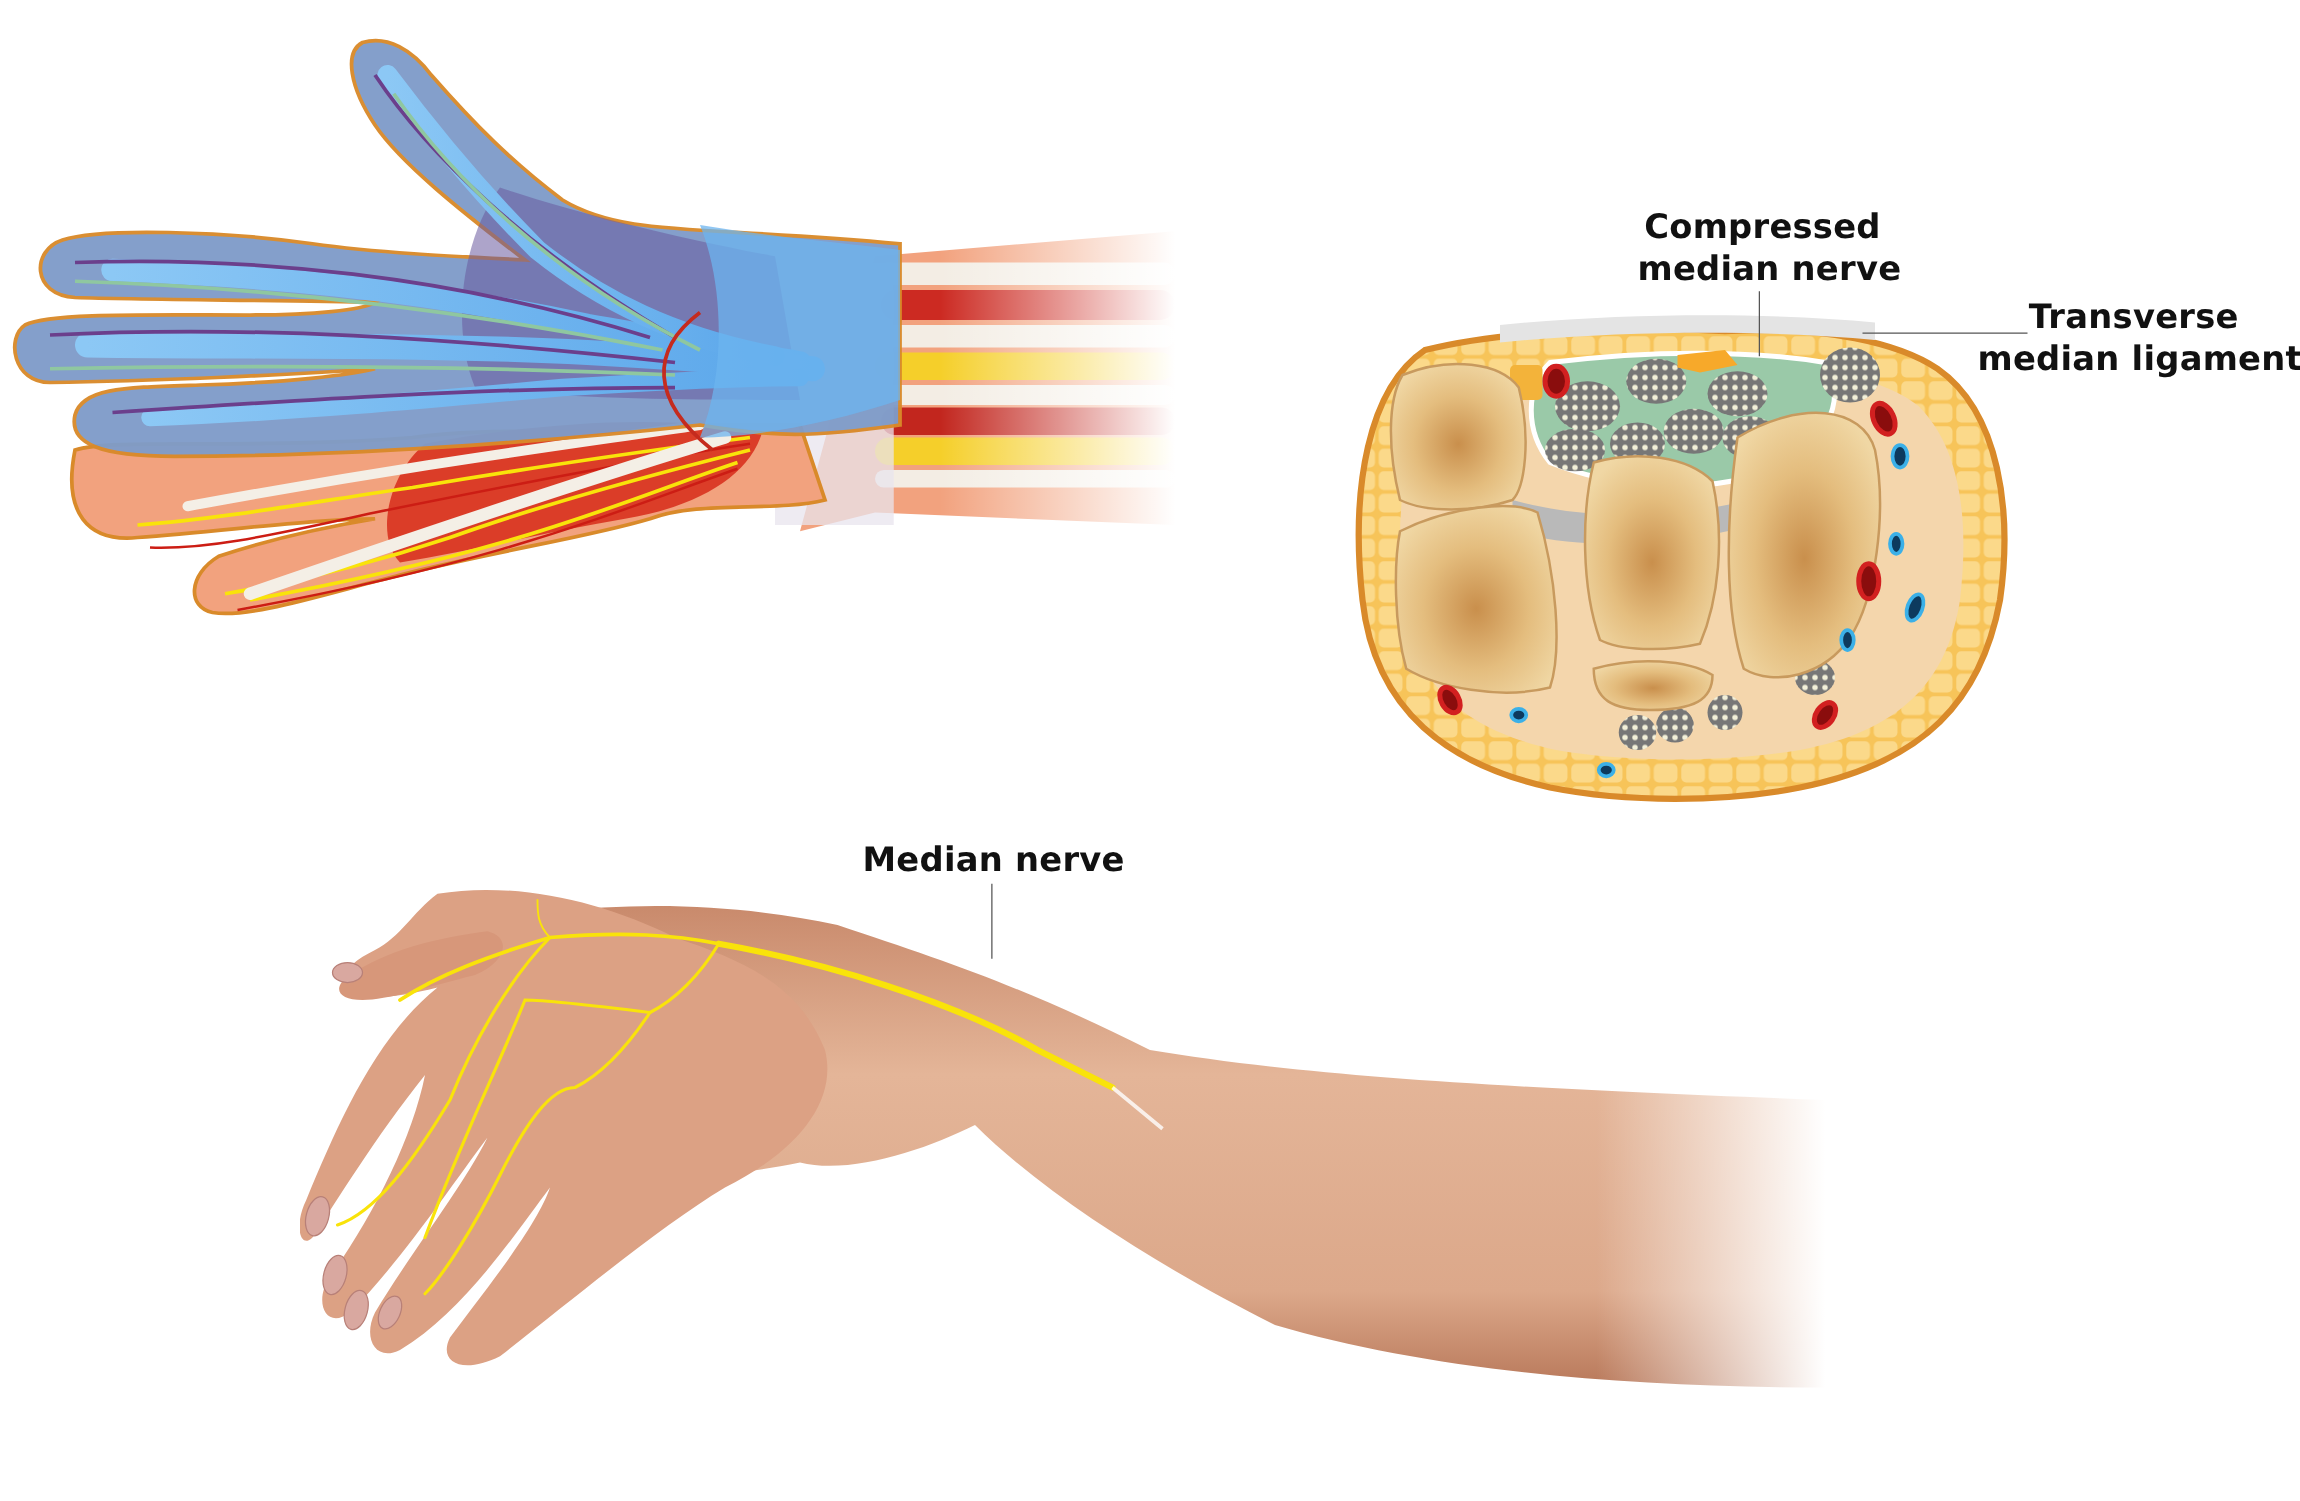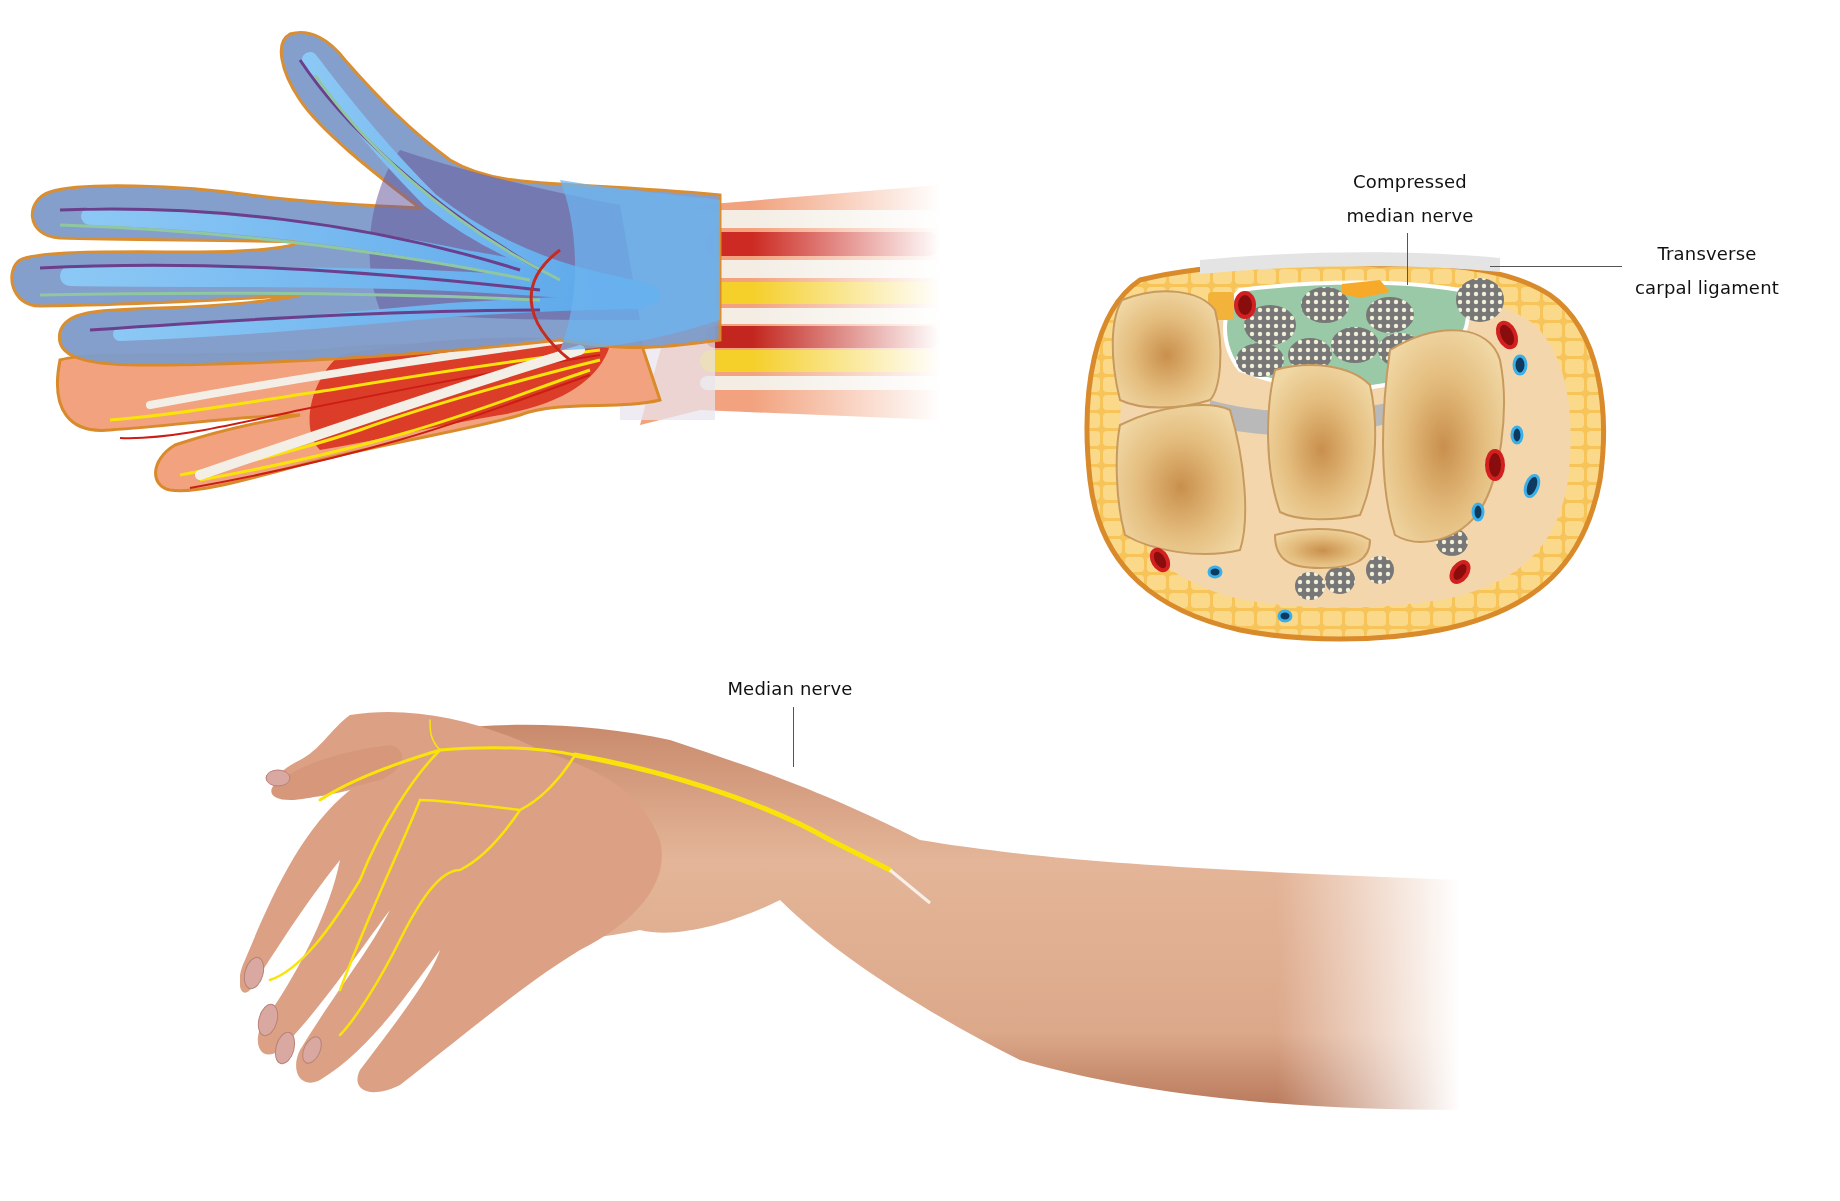--- a/index.html
+++ b/index.html
@@ -1,20 +1,20 @@
 <!DOCTYPE html>
 <html><head>
   <meta charset="utf-8">
   <style>
     html, body { margin: 0; padding: 0; background: #ffffff; }
     body { width: 1840px; height: 1201px; position: relative; overflow: hidden;
            font-family: "DejaVu Sans", "Liberation Sans", sans-serif; }
     .panel { position: absolute; }
-    .label { position: absolute; color: #111111; font-size: 18px; line-height: 34px;
-             text-align: center; white-space: nowrap; letter-spacing: 0.2px; }
+    .label { position: absolute; color: #111111; font-size: 27px; line-height: 34px;
+             text-align: center; white-space: nowrap; letter-spacing: 0.2px; font-weight: bold; }
     .leader { position: absolute; background: #555555; }
     svg { display: block; }
   </style>
 </head>
 <body>
 
 <div class="panel" style="left:0;top:20px;width:940px;height:540px;">
   <svg width="940" height="540" viewBox="0 0 940 540">
     <defs>
       <linearGradient id="fadeR" x1="0" x2="1" y1="0" y2="0">
@@ -167,21 +167,21 @@
 </div>
 
 <div class="label" style="left:1310px;top:165px;width:200px;">
   <div>Compressed</div>
   <div>median nerve</div>
 </div>
 <div class="leader" style="left:1407px;top:233px;width:1px;height:52px;"></div>
 
 <div class="label" style="left:1582px;top:237px;width:250px;">
   <div>Transverse</div>
-  <div>carpal ligament</div>
+  <div>median ligament</div>
 </div>
 <div class="leader" style="left:1490px;top:266px;width:132px;height:1px;"></div>
 
 <div class="panel" style="left:240px;top:690px;width:1220px;height:480px;">
   <svg width="1220" height="480" viewBox="0 0 1220 480">
     <defs>
       <linearGradient id="armSkin" x1="0" y1="0" x2="0" y2="1">
         <stop offset="0" stop-color="#c98a6c"></stop>
         <stop offset="0.35" stop-color="#e4b598"></stop>
         <stop offset="0.8" stop-color="#dca88a"></stop>

